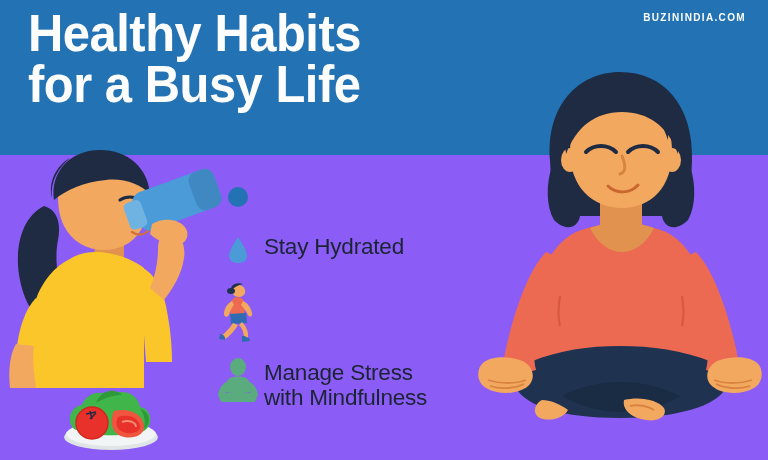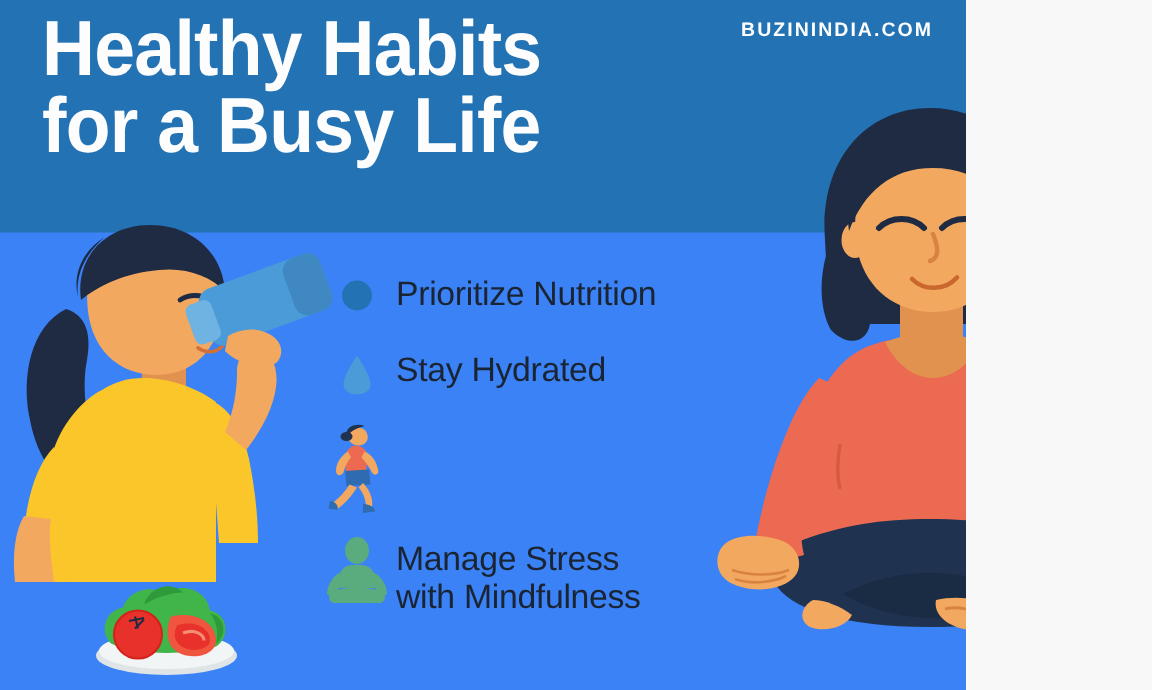--- a/index.html
+++ b/index.html
@@ -3,21 +3,21 @@
 <meta charset="utf-8">
 <style>
   * { margin:0; padding:0; box-sizing:border-box; }
   html,body { width:768px; height:460px; }
   body {
     font-family:"Liberation Sans", sans-serif;
     background:#f8f8f8;
     overflow:hidden;
     position:relative;
   }
-  #stage { position:relative; width:644px; height:460px; background:#3b82f6; overflow:hidden; }
+  #stage { position:relative; width:768px; height:460px; background:#8b5cf6; overflow:hidden; }
 
   
   .header-band {
     position:absolute; left:0; top:0; width:768px; height:155px;
     background:#2272b4; z-index:2;
   }
   .title {
     position:absolute; left:28px; top:8px;
     color:#fdfdfd;
     font-family:"Liberation Sans Narrow","Liberation Sans",sans-serif;
@@ -26,21 +26,21 @@
     line-height:0.98;
     letter-spacing:-0.5px;
     transform:scaleX(0.94);
     transform-origin:left top;
     white-space:pre-line;
     z-index:4;
   }
   .brand {
     position:absolute; right:22px; top:12px;
     color:#fdfdfd;
-    font-size:13px;
+    font-size:10px;
     font-weight:700;
     letter-spacing:1.35px;
     z-index:5;
   }
 
   
   .bullets { position:absolute; left:218px; top:182px; width:270px; z-index:6; }
   .bullet-row { position:absolute; display:flex; align-items:flex-start; }
   .bullet-icon { width:40px; flex:0 0 40px; display:flex; justify-content:center; }
   .bullet-label {
@@ -189,21 +189,20 @@
   <div class="brand">BUZININDIA.COM</div>
 
   <div class="bullets">
 
     <div class="bullet-row r0">
       <span class="bullet-icon">
         <svg width="22" height="22" viewBox="0 0 22 22">
             <circle cx="11" cy="11" r="10" fill="#2272b4"></circle>
           </svg>
       </span>
-      <span class="bullet-label">Prioritize Nutrition</span>
     </div>
 
     <div class="bullet-row r1">
       <span class="bullet-icon">
         <svg width="20" height="28" viewBox="0 0 20 28">
           <path d="M10 1 C10 1 1 14 1 20 C1 24.5 5 27 10 27 C15 27 19 24.5 19 20 C19 14 10 1 10 1 Z" fill="#4a9bd8"></path>
         </svg>
       </span>
       <span class="bullet-label">Stay Hydrated</span>
     </div>

